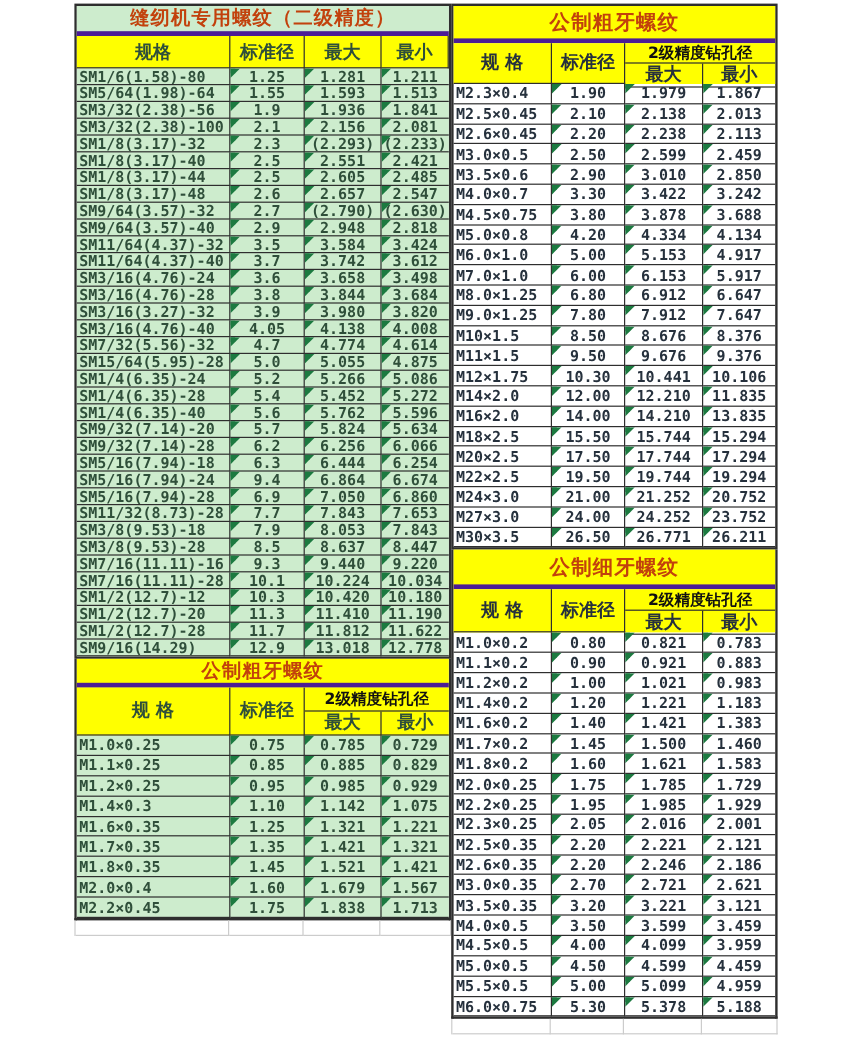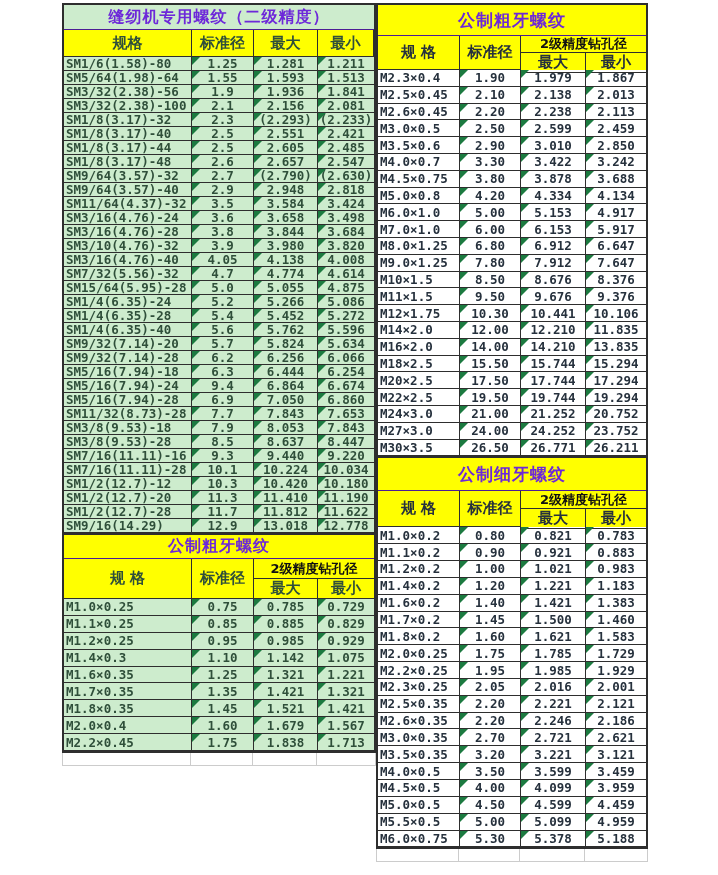--- a/index.html
+++ b/index.html
@@ -46,21 +46,21 @@
 
   
   .tbody .num::before {
     content:""; position:absolute; top:0; left:0;
     border:4px solid transparent; border-top-color:#1c7a40; border-left-color:#1c7a40;
   }
 
   
   .title {
     display:flex; align-items:center; justify-content:center;
-    font-weight:700; color:#6d28d9; border-bottom:1px solid #4c1d95;
+    font-weight:700; color:#c2410c; border-bottom:4px solid #4c1d95;
     letter-spacing:1px;
   }
   .sew .title { height:25px; font-size:16px; }
   .crt .title { height:31px; font-size:17px; }
   .fin .title { height:33px; font-size:17px; }
   .clt .title { height:24px; font-size:16px; }
 
   
   .hrow { display:flex; height:27px;justify-content:space-between; }
   .hc { justify-content:center; font-size:15px; font-weight:700; color:#111;
@@ -162,33 +162,39 @@
             <div class="td c2 num">2.948</div>
             <div class="td c3 num">2.818</div>
           </div>
           <div class="tr">
             <div class="td c0">SM11/64(4.37)-32</div>
             <div class="td c1 num">3.5</div>
             <div class="td c2 num">3.584</div>
             <div class="td c3 num">3.424</div>
           </div>
           <div class="tr">
+            <div class="td c0">SM11/64(4.37)-40</div>
+            <div class="td c1 num">3.7</div>
+            <div class="td c2 num">3.742</div>
+            <div class="td c3 num">3.612</div>
+          </div>
+          <div class="tr">
             <div class="td c0">SM3/16(4.76)-24</div>
             <div class="td c1 num">3.6</div>
             <div class="td c2 num">3.658</div>
             <div class="td c3 num">3.498</div>
           </div>
           <div class="tr">
             <div class="td c0">SM3/16(4.76)-28</div>
             <div class="td c1 num">3.8</div>
             <div class="td c2 num">3.844</div>
             <div class="td c3 num">3.684</div>
           </div>
           <div class="tr">
-            <div class="td c0">SM3/10(4.76)-32</div>
+            <div class="td c0">SM3/16(3.27)-32</div>
             <div class="td c1 num">3.9</div>
             <div class="td c2 num">3.980</div>
             <div class="td c3 num">3.820</div>
           </div>
           <div class="tr">
             <div class="td c0">SM3/16(4.76)-40</div>
             <div class="td c1 num">4.05</div>
             <div class="td c2 num">4.138</div>
             <div class="td c3 num">4.008</div>
           </div>

